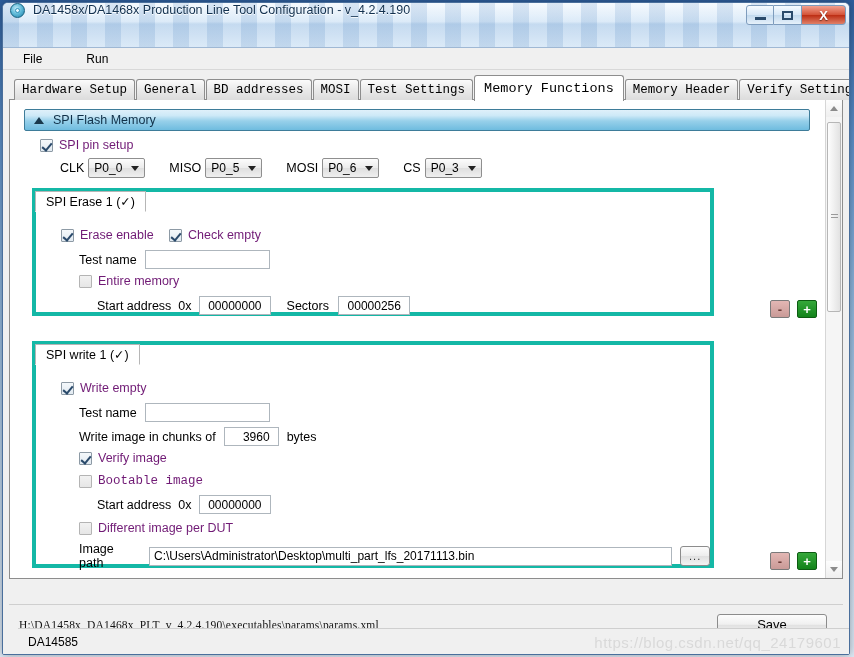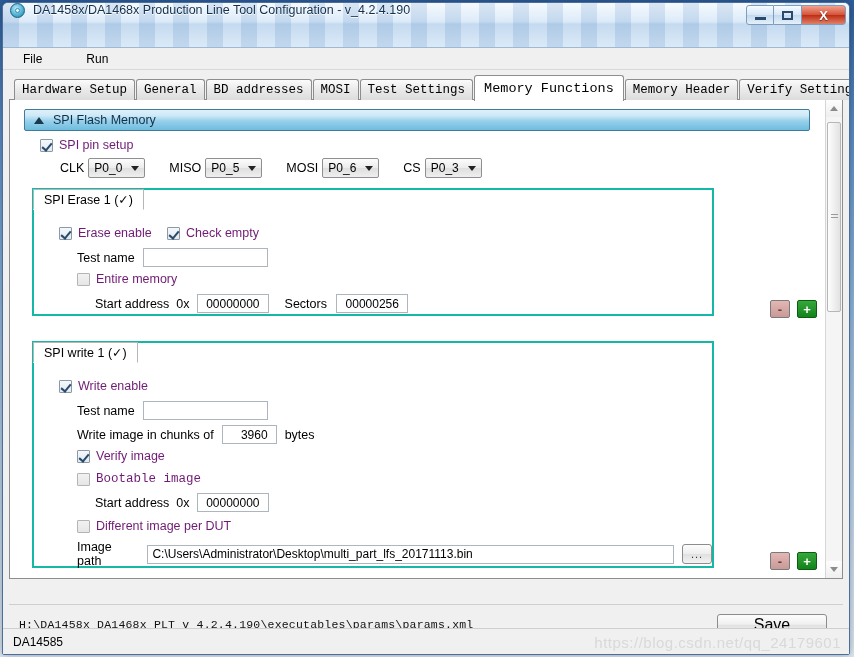--- a/index.html
+++ b/index.html
@@ -224,21 +224,21 @@
     width:0;height:0;
     border-left:4px solid transparent;
     border-right:4px solid transparent;
     border-top:5px solid #222;
     margin-left:3px; margin-right:2px;
   }
 
   
   .grpbox {
     position:absolute;
-    border:2px solid #14b8a6;
+    border:4px solid #14b8a6;
     background:#fff;
     padding-left:12px;
   }
   .grptab {
     position:absolute;
     top:-1px; left:-1px;
     height:21px;
     padding: 0 10px;
     border:1px solid #b6b6b6;
     border-bottom:1px solid #fff;
@@ -339,34 +339,34 @@
   #bottombar {
     position:absolute; left:6px; right:6px;
     top: 534px;
     height: 40px;
     background:#f0f0f0;
     border-top:1px solid #cfcfcf;
     display:flex; align-items:center;
   }
   #paramspath {
     margin-left:10px;
-    font-family:Liberation Mono, monospace;
+    font-family:Liberation Serif, serif;
     font-size:11.5px; color:#111;
     letter-spacing:.2px;
   }
   #savebtn {
     position:absolute; right: 16px;
     width: 110px; height: 22px;
     border:1px solid #8c8c8c; border-radius:3px;
     background: linear-gradient(180deg,#fdfdfd 0%, #f0f0f0 46%, #e2e2e2 52%, #f4f4f4 100%);
     display:flex;align-items:center;justify-content:center;
-    font-size:16px; color:#000;
+    font-size:13px; color:#000;
   }
   #statusbar {
-    position:absolute; left:0; right:0; bottom:0;
+    position:absolute; left:15px; right:0; bottom:0;
     height: 26px;
     background:#f0f0f0;
     border-top:1px solid #cfcfcf;
     display:flex;align-items:center;
     font-size:12px; color:#000;
     padding-left:10px;
   }
   #watermark{
     position:absolute; right:8px; bottom:3px;
     font-size:15px; color:#d9d9d9;
@@ -496,21 +496,21 @@
         <div style="position:absolute;left:760px;top:200px;display:flex;gap:7px;">
           <div class="sqbtn minus">-</div>
           <div class="sqbtn plus">+</div>
         </div>
 
         <div class="grpbox" style="left:22px;top:241px;width:682px;height:227px;">
           <div class="grptab">SPI write 1 (✓)</div>
 
           <div class="cbrow" style="position:absolute;left:25px;top:36px;">
             <span class="cb checked"></span>
-            <span>Write enable</span>
+            <span>Write empty</span>
           </div>
 
           <div style="position:absolute;left:43px;top:58px;display:flex;align-items:center;gap:8px;">
             <span class="lab">Test name</span>
             <input class="tin" style="width: 125px;" value="">
           </div>
 
           <div style="position:absolute;left:43px;top:82px;display:flex;align-items:center;gap:8px;">
             <span class="lab">Write image in chunks of</span>
             <input class="tin num" style="width: 55px;" value="3960">

